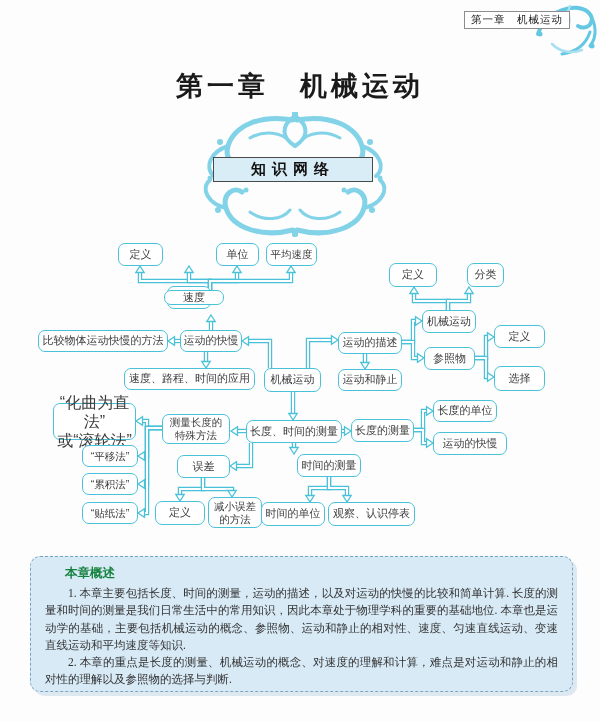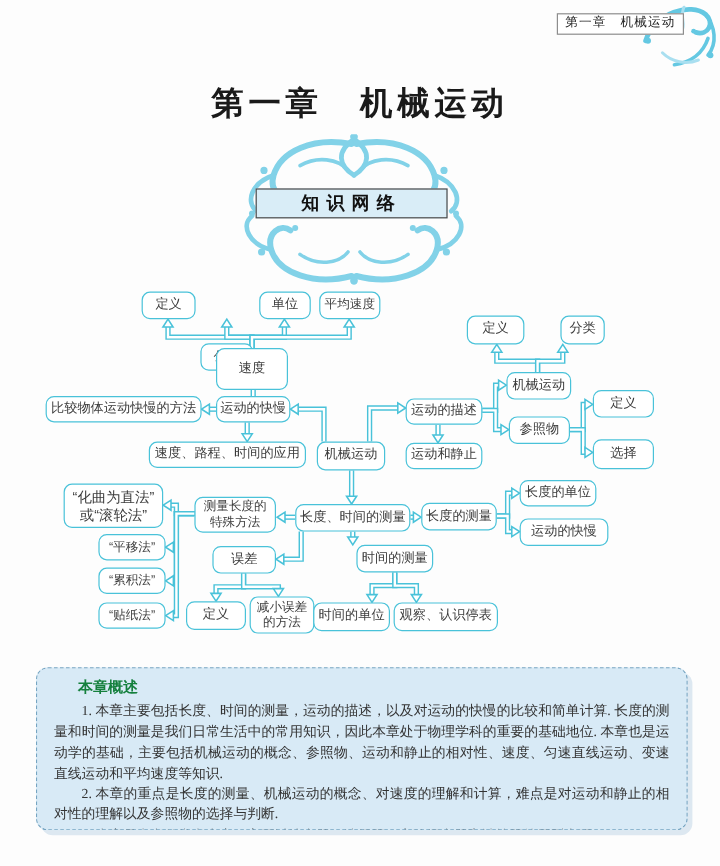--- a/index.html
+++ b/index.html
@@ -175,34 +175,34 @@
       <path d="M203,478L203,489L232,489L232,490.5" fill="none" stroke="#49c2d9" stroke-width="4.4" stroke-linejoin="miter"></path>
       <path d="M203,478L203,489L232,489L232,490.5" fill="none" stroke="#fff" stroke-width="2" stroke-linejoin="miter"></path>
       <polygon points="232,497 227.8,490.5 236.2,490.5" fill="#fff" stroke="#49c2d9" stroke-width="1.3" stroke-linejoin="miter"></polygon>
     </svg>
 
   <div id="node-layer">
       <div class="node" style="left: 118px; top: 243px; width: 45px; height: 23px;">定义</div>
       <div class="node" style="left: 167px; top: 243px; width: 44px; height: 23px; margin-top: 43px;">公式</div>
       <div class="node" style="left: 216px; top: 243px; width: 43px; height: 23px;">单位</div>
       <div class="node" style="left: 266px; top: 243px; width: 51px; height: 23px; font-size: 10.5px;">平均速度</div>
-      <div class="node" style="left: 180px; top: 290px; width: 60px; height: 35px;">速度</div>
+      <div class="node" style="left: 164px; top: 290px; width: 60px; height: 15px;">速度</div>
       <div class="node" style="left: 38px; top: 330px; width: 130px; height: 22px;">比较物体运动快慢的方法</div>
       <div class="node" style="left: 180px; top: 330px; width: 62px; height: 22px;">运动的快慢</div>
       <div class="node" style="left: 338px; top: 332px; width: 64px; height: 22px;">运动的描述</div>
       <div class="node" style="left: 389px; top: 263px; width: 48px; height: 24px;">定义</div>
       <div class="node" style="left: 448px; top: 263px; width: 37px; height: 24px; margin-left: 19px;">分类</div>
       <div class="node" style="left: 422px; top: 310px; width: 54px; height: 23px;">机械运动</div>
       <div class="node" style="left: 424px; top: 347px; width: 51px; height: 23px;">参照物</div>
       <div class="node" style="left: 494px; top: 325px; width: 51px; height: 23px;">定义</div>
       <div class="node" style="left: 494px; top: 366px; width: 51px; height: 25px; text-align: right;">选择</div>
       <div class="node" style="left: 124px; top: 368px; width: 131px; height: 22px;">速度、路程、时间的应用</div>
       <div class="node" style="left: 264px; top: 368px; width: 57px; height: 24px;">机械运动</div>
       <div class="node" style="left: 338px; top: 369px; width: 64px; height: 22px;">运动和静止</div>
-      <div class="node" style="left: 53px; top: 403px; width: 83px; height: 37px; font-size: 12px;">“化曲为直法”
+      <div class="node" style="left: 53px; top: 403px; width: 83px; height: 37px; font-size: 16px;">“化曲为直法”
 或“滚轮法”</div>
       <div class="node" style="left: 162px; top: 414px; width: 68px; height: 30px; font-size: 10.5px;">测量长度的
 特殊方法</div>
       <div class="node" style="left: 246px; top: 420px; width: 96px; height: 23px;">长度、时间的测量</div>
       <div class="node" style="left: 351px; top: 419px; width: 63px; height: 23px;">长度的测量</div>
       <div class="node" style="left: 433px; top: 400px; width: 64px; height: 22px;">长度的单位</div>
       <div class="node" style="left: 433px; top: 432px; width: 74px; height: 23px;">运动的快慢</div>
       <div class="node" style="left: 82px; top: 445px; width: 56px; height: 22px; font-size: 10.5px;">“平移法”</div>
       <div class="node" style="left: 177px; top: 455px; width: 53px; height: 23px;">误差</div>
       <div class="node" style="left: 297px; top: 454px; width: 64px; height: 23px;">时间的测量</div>

